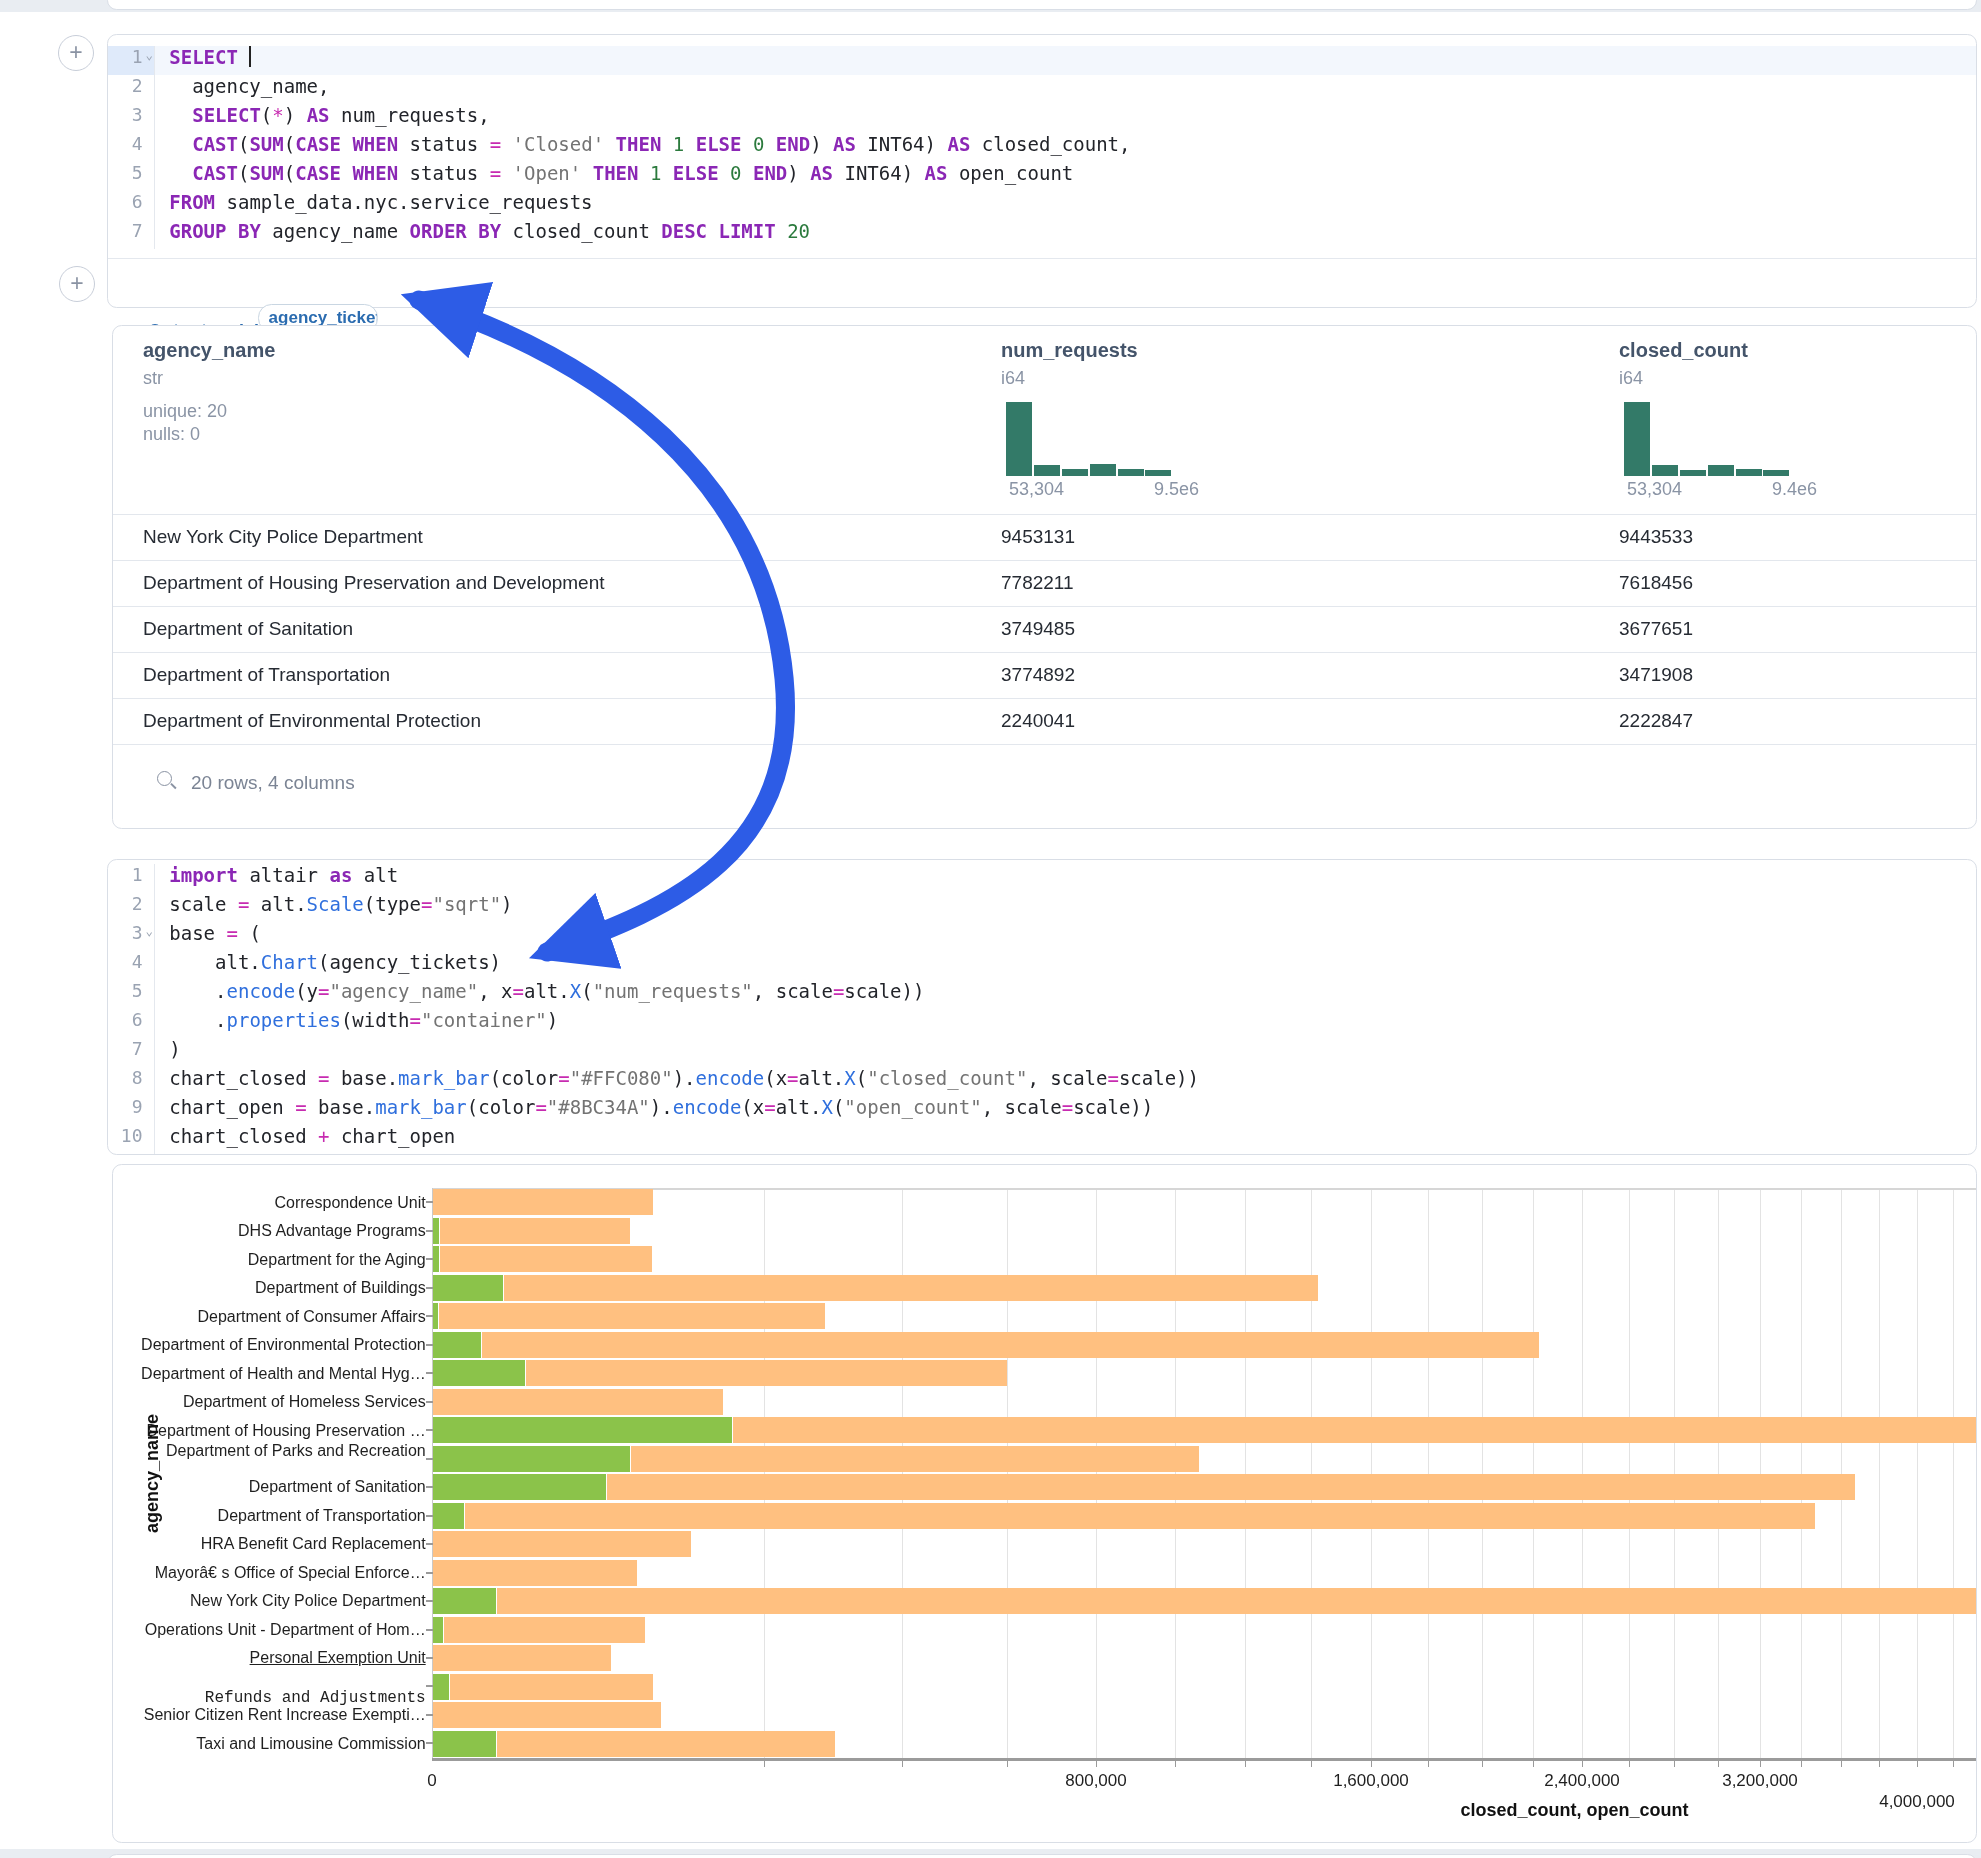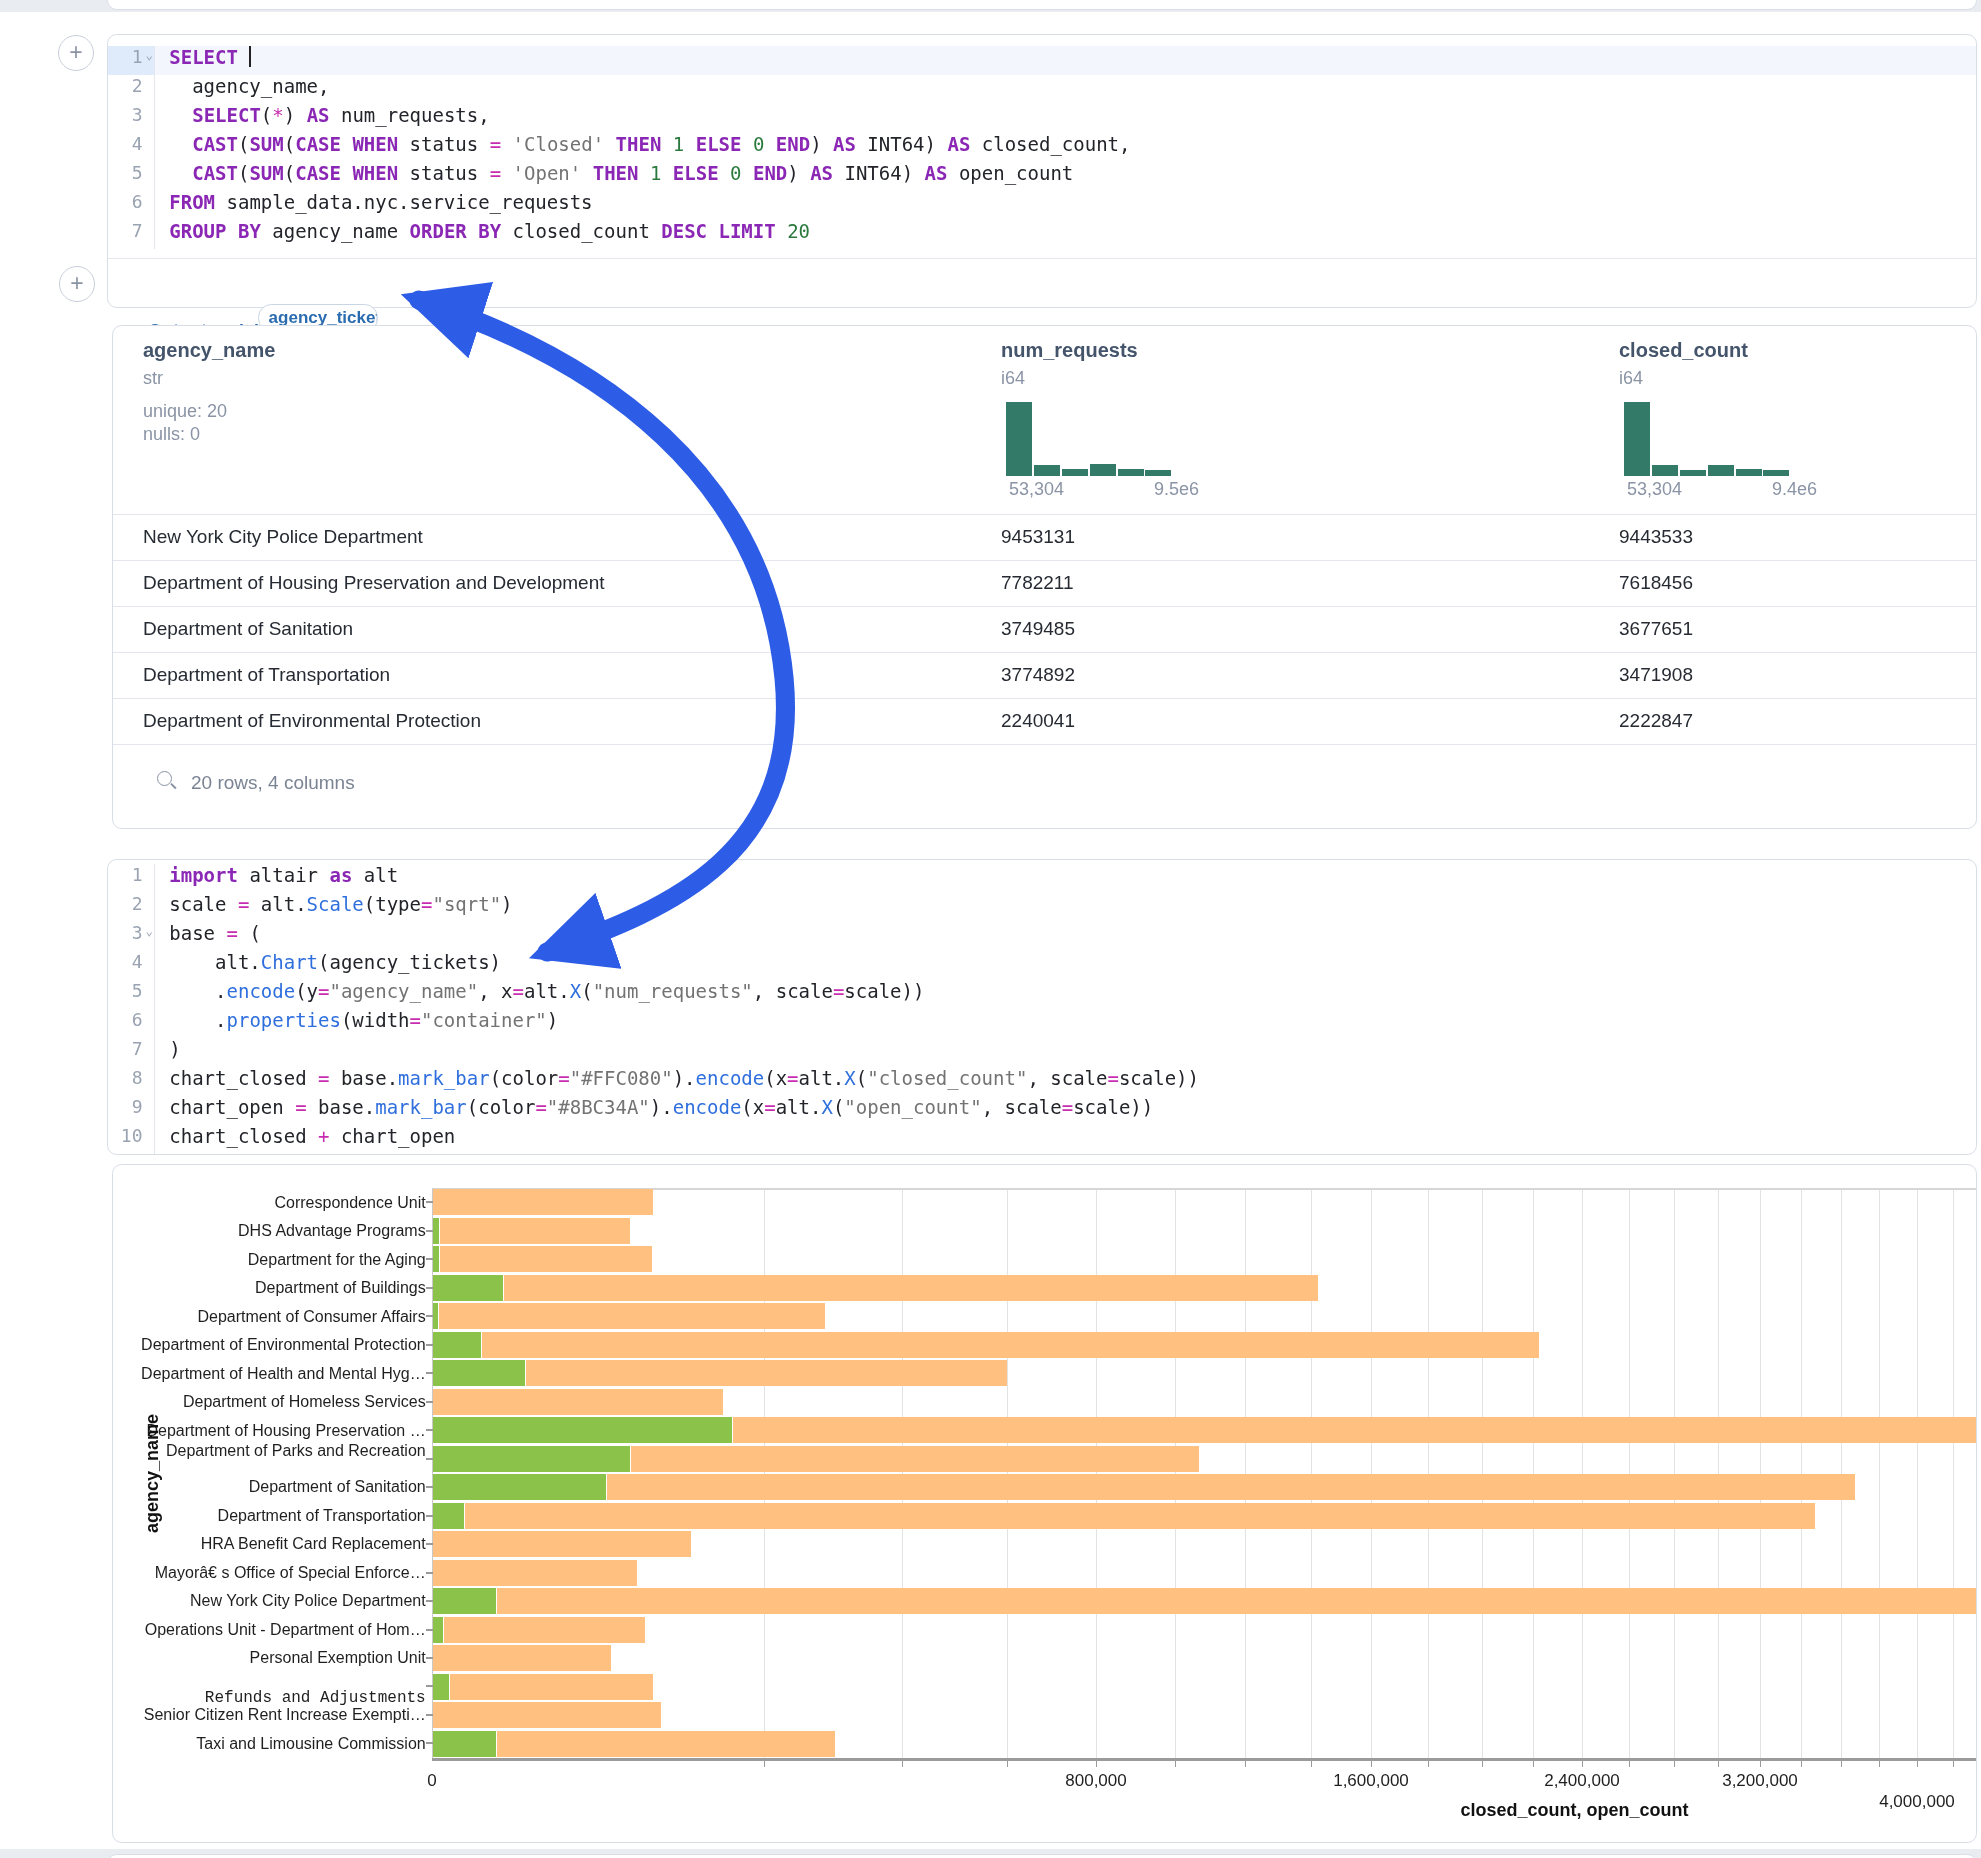--- a/index.html
+++ b/index.html
@@ -258,21 +258,21 @@
         <div class="ytick" style="left: 313px; top: 407px;"></div>
         <div class="bar" style="left: 320px; top: 395px; width: 204px; background: rgb(255, 192, 128);"></div>
         <div class="ylab" style="left: 6.7px; top: 426px;">New York City Police Department</div>
         <div class="ytick" style="left: 313px; top: 435px;"></div>
         <div class="bar" style="left: 320px; top: 423px; width: 2280px; background: rgb(255, 192, 128);"></div>
         <div class="bar" style="left: 320px; top: 423px; width: 63px; background: rgb(139, 195, 74); border-right: 1.9px solid rgb(255, 255, 255);"></div>
         <div class="ylab" style="left: 6.7px; top: 455px;">Operations Unit - Department of Hom…</div>
         <div class="ytick" style="left: 313px; top: 464px;"></div>
         <div class="bar" style="left: 320px; top: 452px; width: 212px; background: rgb(255, 192, 128);"></div>
         <div class="bar" style="left: 320px; top: 452px; width: 9.5px; background: rgb(139, 195, 74); border-right: 1.9px solid rgb(255, 255, 255);"></div>
-        <div class="ylab" style="left: 6.7px; top: 483px;">Personal Exemption Unit</div>
+        <div class="ylab" style="left: 6.7px; top: 483px; text-decoration: underline;">Personal Exemption Unit</div>
         <div class="ytick" style="left: 313px; top: 492px;"></div>
         <div class="bar" style="left: 320px; top: 480px; width: 178px; background: rgb(255, 192, 128);"></div>
         <div class="ylab" style="left: 6.7px; top: 524px; font-family: Liberation Mono, monospace;">Refunds and Adjustments</div>
         <div class="ytick" style="left: 313px; top: 520px;"></div>
         <div class="bar" style="left: 320px; top: 509px; width: 220px; background: rgb(255, 192, 128);"></div>
         <div class="bar" style="left: 320px; top: 509px; width: 16.3px; background: rgb(139, 195, 74); border-right: 1.9px solid rgb(255, 255, 255);"></div>
         <div class="ylab" style="left: 6.7px; top: 540px;">Senior Citizen Rent Increase Exempti…</div>
         <div class="ytick" style="left: 313px; top: 549px;"></div>
         <div class="bar" style="left: 320px; top: 537px; width: 228px; background: rgb(255, 192, 128);"></div>
         <div class="ylab" style="left: 6.7px; top: 569px;">Taxi and Limousine Commission</div>

